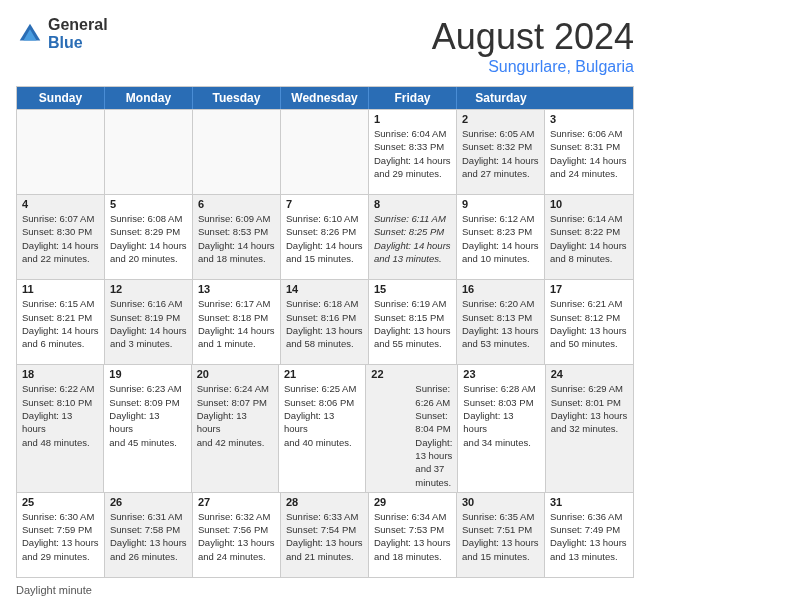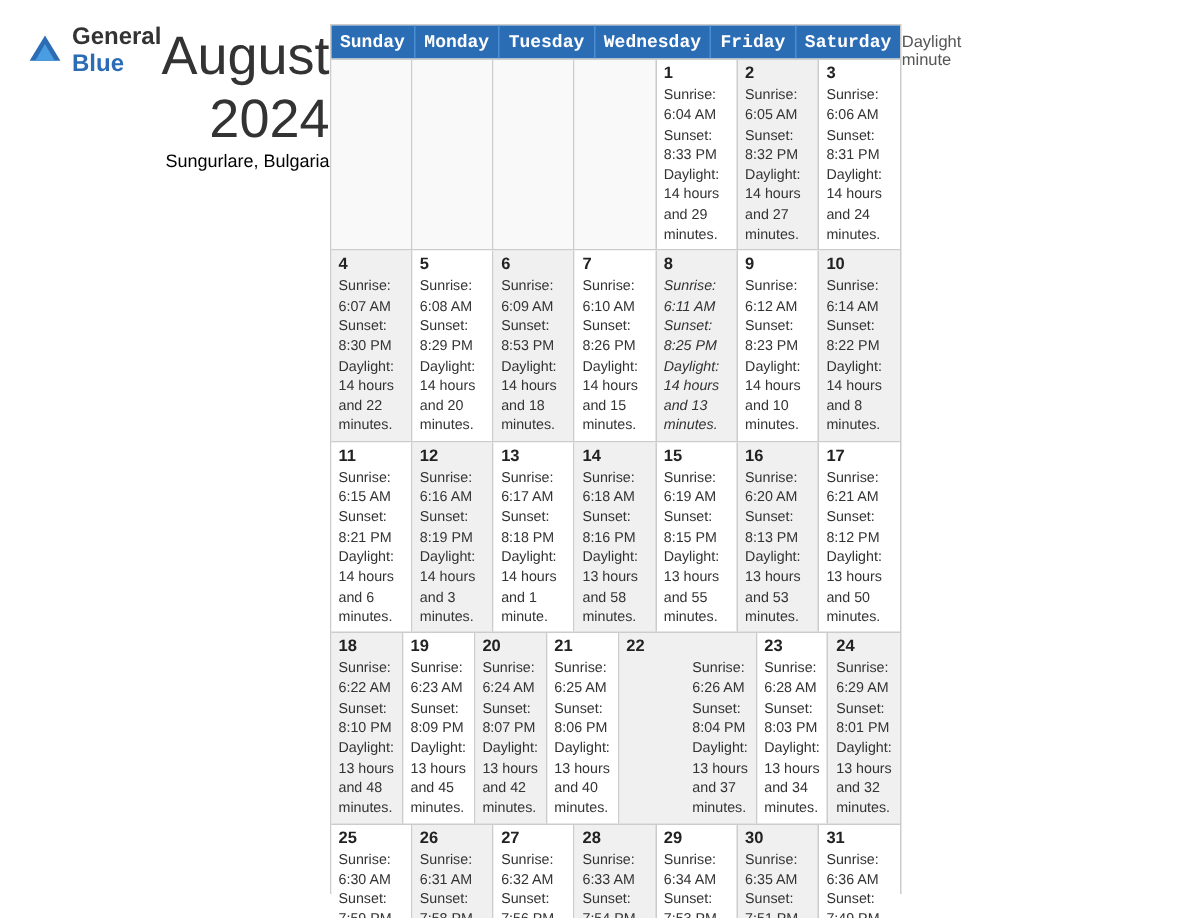--- a/index.html
+++ b/index.html
@@ -8,21 +8,21 @@
       background: #fff;
       width: 792px;
       height: 612px;
       overflow: hidden;
     }
     .page {
       width: 650px;
       height: 612px;
       padding: 16px;
       display: flex;
-      flex-direction: row;
+      flex-direction: column;
     }
     .header {
       display: flex;
       justify-content: space-between;
       align-items: flex-start;
       margin-bottom: 10px;
     }
     .logo {
       display: flex;
       align-items: center;
@@ -49,42 +49,41 @@
     }
     .title-block {
       text-align: right;
     }
     .month-title {
       font-size: 36px;
       color: #333;
       font-weight: normal;
     }
     .location-title {
-      font-size: 12px;
-      color: #000000;
+      font-size: 16px;
+      color: #3b82f6;
     }
     .calendar {
       flex: 1;
       display: flex;
       flex-direction: column;
       border: 1px solid #ccc;
     }
     .cal-header-row {
       display: grid;
       grid-template-columns: repeat(7, 1fr);
       background: #2a6db5;
     }
     .cal-header-cell {
       color: white;
       font-size: 12px;
       font-weight: bold;
       padding: 4px 6px;
       border-right: 1px solid #4a8dd5;
       text-align: center;
-      font-family: Liberation Mono, monospace;
     }
     .cal-header-cell:last-child { border-right: none; }
     .cal-body {
       flex: 1;
       display: flex;
       flex-direction: column;
     }
     .cal-row {
       display: grid;
       grid-template-columns: repeat(7, 1fr);

